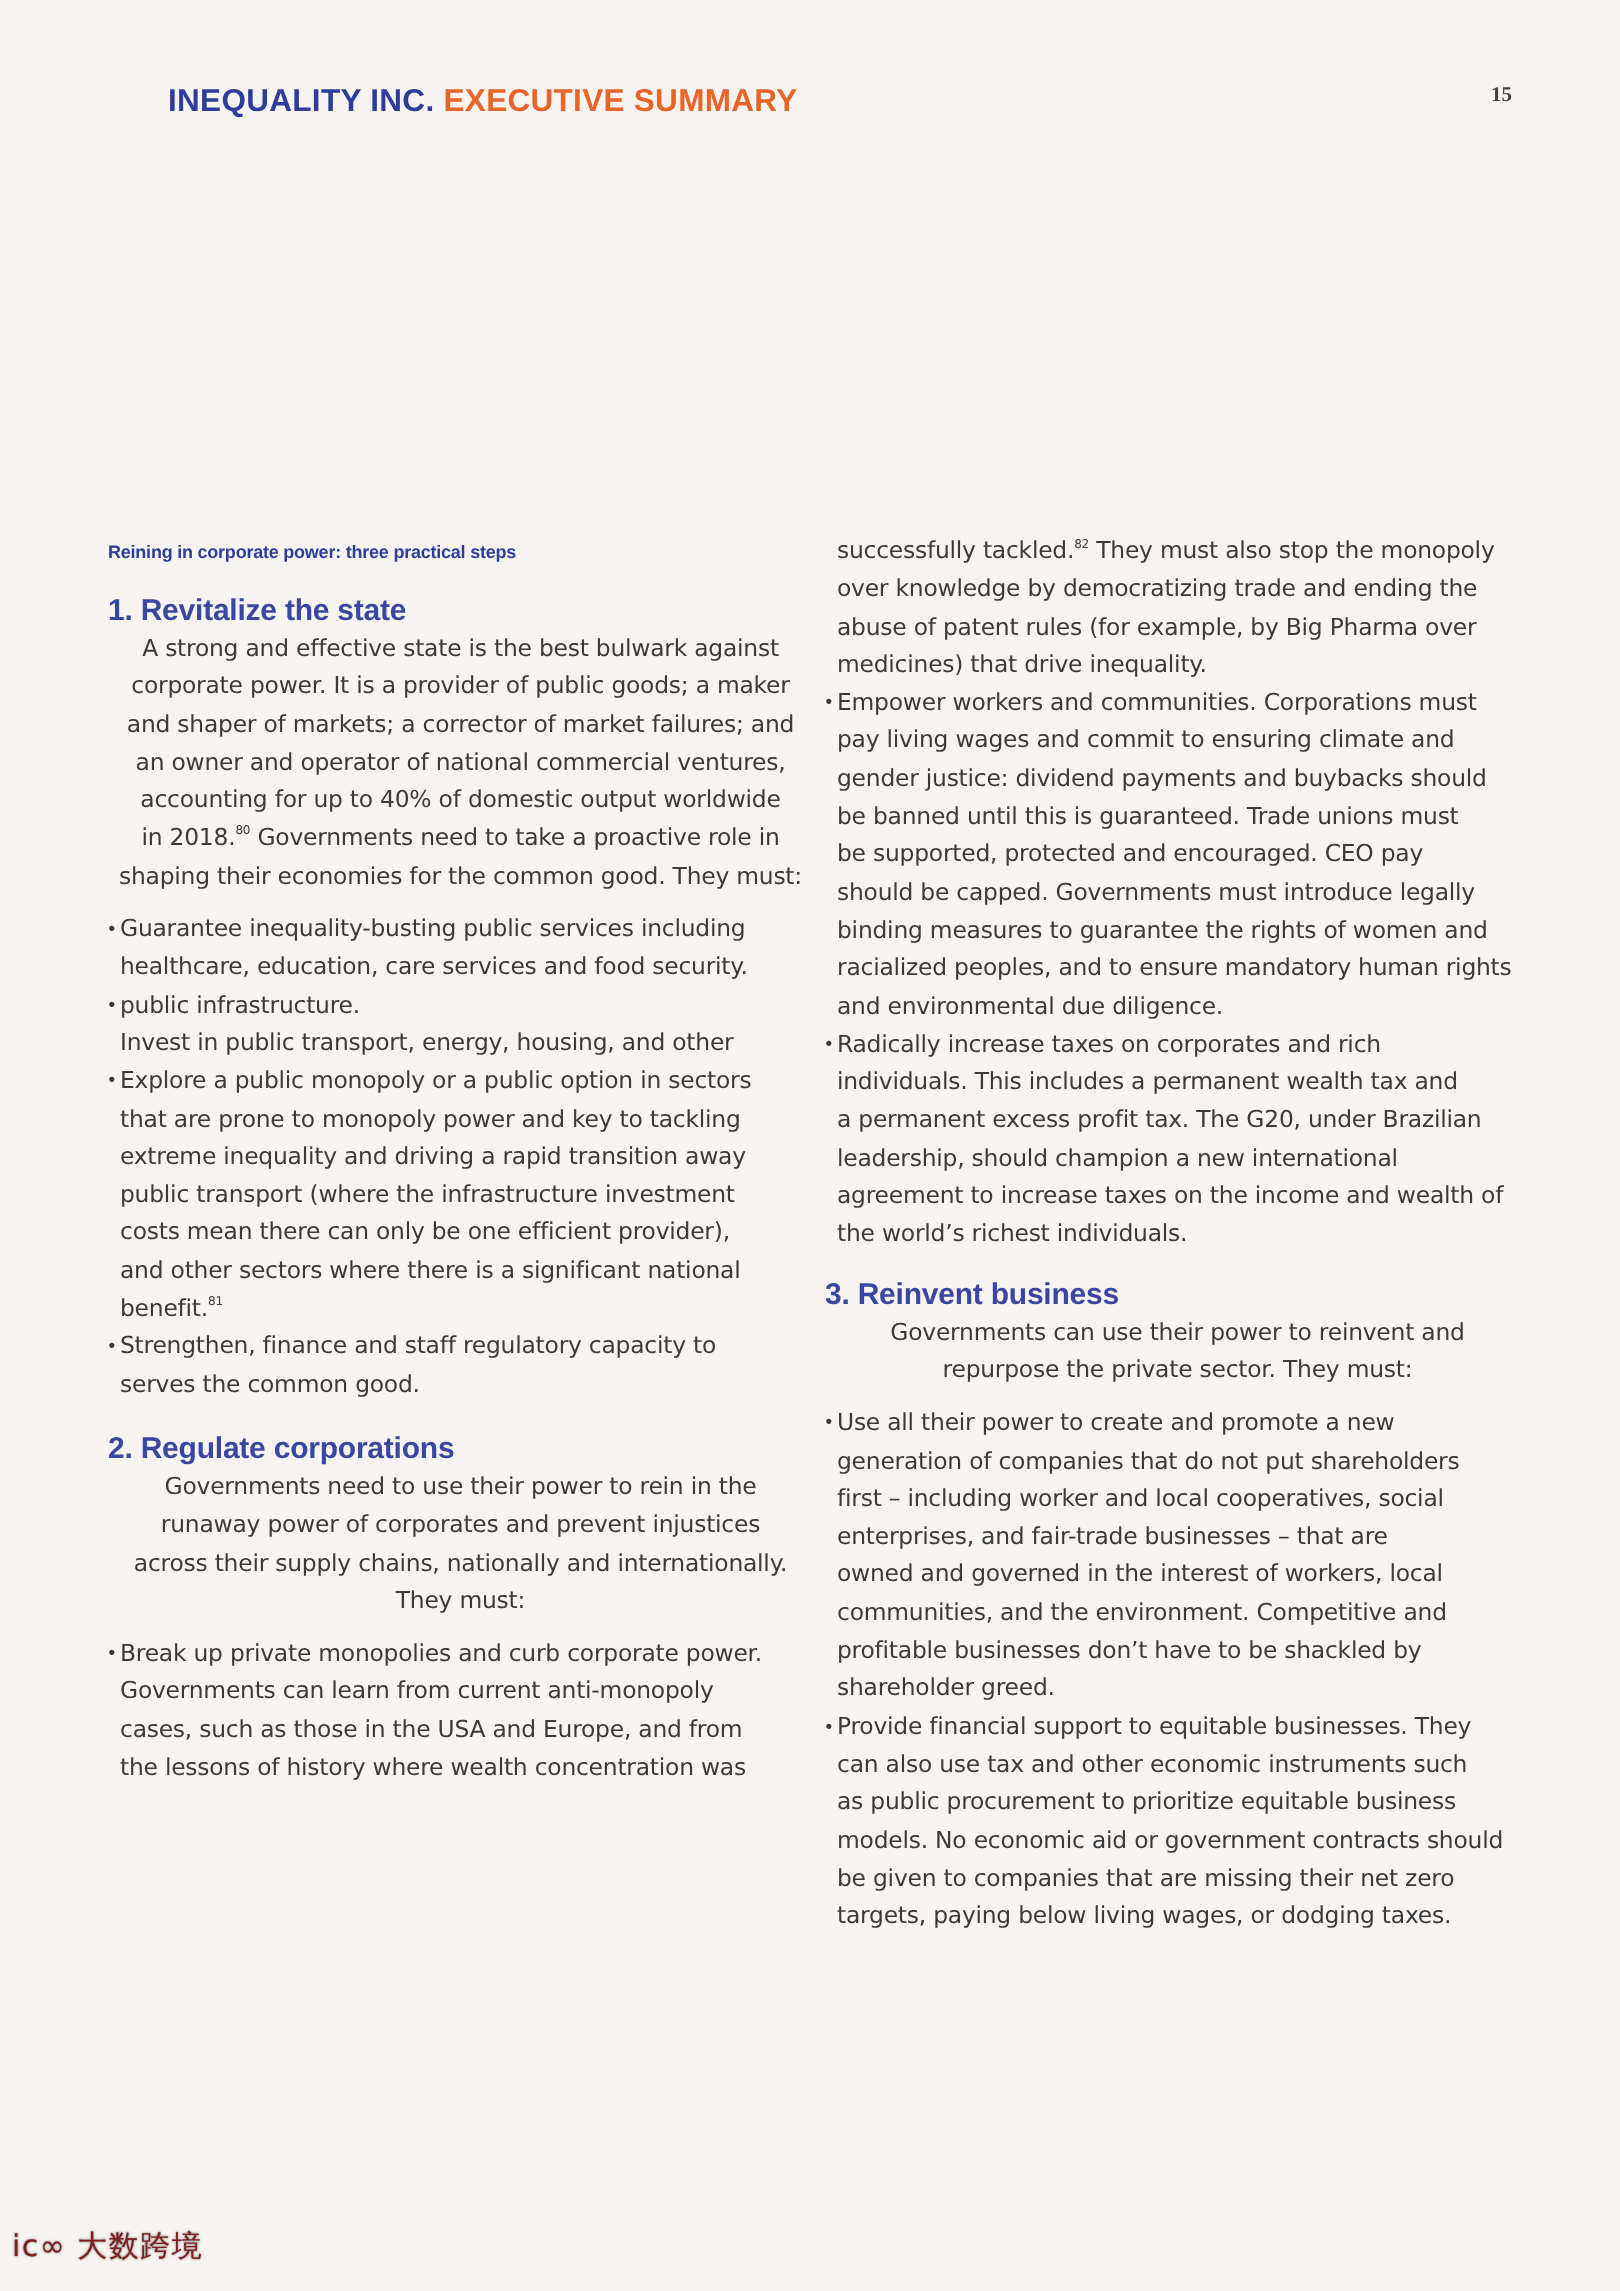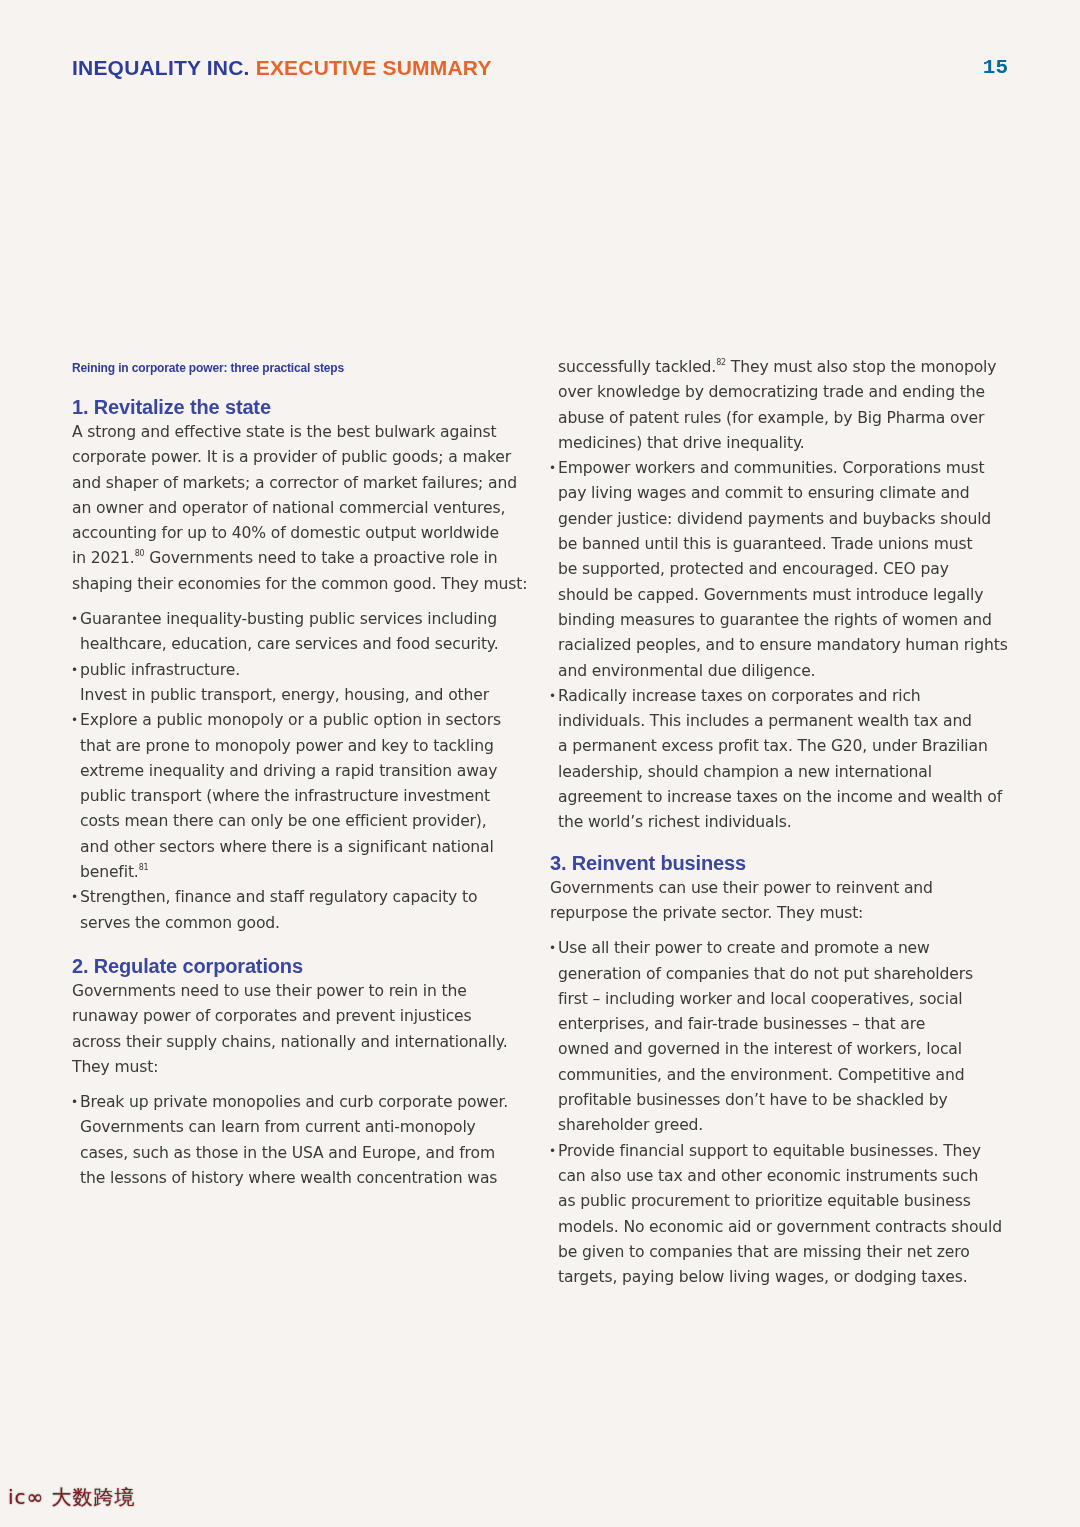--- a/index.html
+++ b/index.html
@@ -10,46 +10,46 @@
       overflow: hidden;
       font-family: "DejaVu Sans", sans-serif;
       color: #3a3a3a;
     }
     .running-head {
       position: absolute; left: 72px; top: 56px;
       font-family: "Liberation Sans", sans-serif;
       font-weight: bold; font-size: 21px; letter-spacing: 0.2px;
       white-space: nowrap;
     }
-    .rh-brand { color: #2f3d9a; }
+    .rh-brand { color: #2f3d9a; margin-left: 40px; }
     .rh-section { color: #e8652a; }
     .page-num {
       position: absolute; right: 72px; top: 56px;
-      font-family: Liberation Mono, monospace;
-      font-weight: bold; font-size: 21px; color: #0369a1;
+      font-family: Liberation Serif, serif;
+      font-weight: bold; font-size: 14px; color: #404040;
     }
     .col {
       position: absolute; top: 355px; width: 470px;
       font-size: 15.6px; line-height: 25.3px;
       letter-spacing: -0.15px;
     }
     .col-left { left: 72px; }
     .col-right { left: 550px; }
     .line { white-space: nowrap; display: block; }
     .box-title {
       color: #2f3d9a; font-weight: bold; font-size: 12px;
       font-family: "Liberation Sans", sans-serif;
       line-height: 26px; margin-bottom: 14px;
     }
     .sec-head {
       color: #3a47a0; font-size: 20px; font-weight: bold;
       font-family: "Liberation Sans", sans-serif;
       line-height: 25px;
     }
-    .para { margin-bottom: 10px; }
+    .para { margin-bottom: 10px; text-align: center; }
     ul.bullets { list-style: none; margin: 0 0 18px 0; padding: 0; }
     ul.bullets li { position: relative; padding-left: 8px; }
     ul.bullets li::before {
       content: "•"; position: absolute; left: -1px; top: 0;
       font-size: 12px;
     }
     sup { font-size: 8px; line-height: 0; vertical-align: 7px; }
     .cont { padding-left: 8px; }
     .watermark {
       position: absolute; left: 8px; bottom: 16px;
@@ -70,21 +70,21 @@
 <div class="col col-left">
   <div class="box-title">Reining in corporate power: three practical steps</div>
 
   <div class="sec-head">1. Revitalize the state</div>
   <div class="para">
     <span class="line">A strong and effective state is the best bulwark against</span>
     <span class="line">corporate power. It is a provider of public goods; a maker</span>
     <span class="line">and shaper of markets; a corrector of market failures; and</span>
     <span class="line">an owner and operator of national commercial ventures,</span>
     <span class="line">accounting for up to 40% of domestic output worldwide</span>
-    <span class="line"><span>in 2021.</span><sup>80</sup><span> Governments need to take a proactive role in</span></span>
+    <span class="line"><span>in 2018.</span><sup>80</sup><span> Governments need to take a proactive role in</span></span>
     <span class="line">shaping their economies for the common good. They must:</span>
   </div>
 
   <ul class="bullets">
     <li>
       <span class="line">Guarantee inequality-busting public services including</span>
       <span class="line">healthcare, education, care services and food security.</span>
     </li>
     <li>
       <span class="line">public infrastructure.</span>

